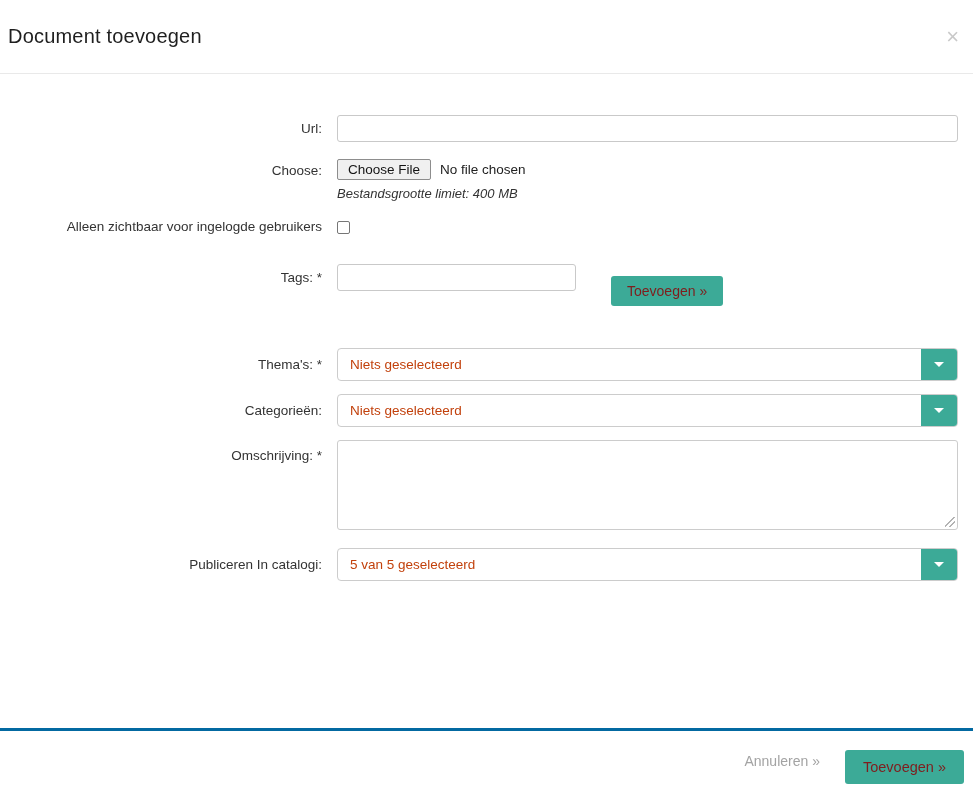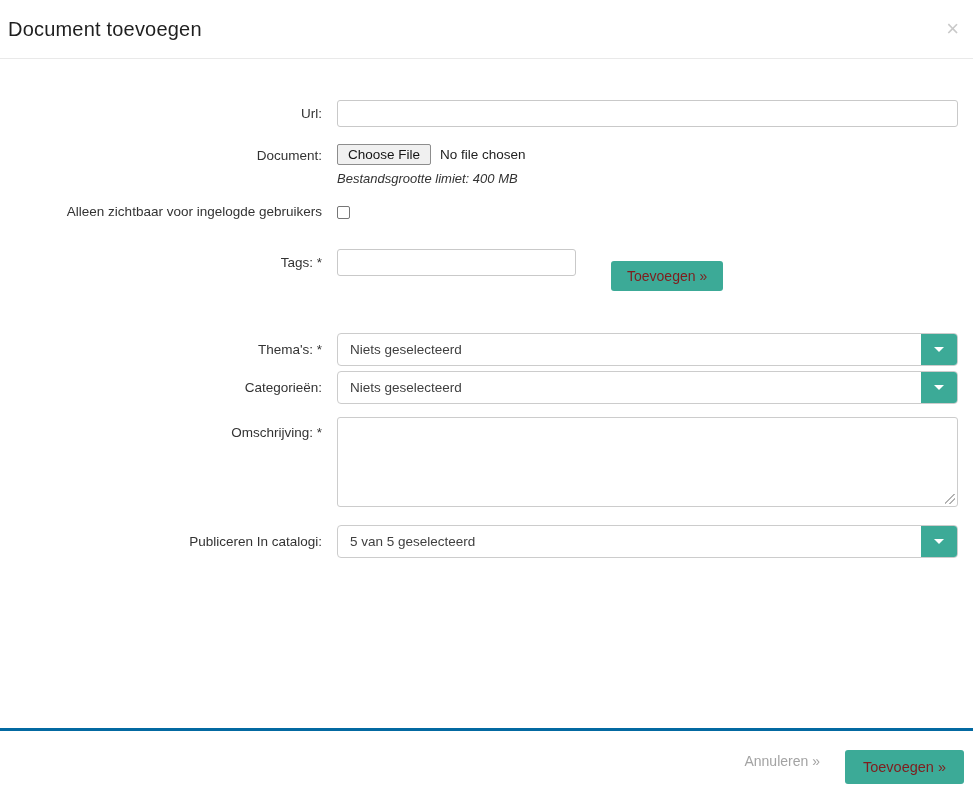--- a/index.html
+++ b/index.html
@@ -2,21 +2,21 @@
 <html style="--accent: #3caa97;"><head>
 <meta charset="utf-8">
 <style>
   :root { --accent:#3caa97; }
   * { margin:0; padding:0; box-sizing:border-box; }
   html,body { width:973px; height:790px; background:#fff;
     font-family:"Liberation Sans", sans-serif; color:#333; overflow:hidden; }
   .modal { width:973px; height:790px; display:flex; flex-direction:column; background:#fff; }
 
   
-  .modal-header { height:59px; border-bottom:1px solid #e9e9e9; display:flex;
+  .modal-header { height:74px; border-bottom:1px solid #e9e9e9; display:flex;
     align-items:center; justify-content:space-between; padding:0 14px 0 8px; flex:0 0 auto; }
   .modal-title { font-size:20px; color:#1f1f1f; letter-spacing:.2px; }
   .close-btn { color:#c9c9c9; font-size:22px; line-height:1; cursor:pointer; user-select:none; }
 
   
   .modal-body { flex:1 1 auto; padding-top:41px; overflow:hidden; }
   .form-row { display:flex; align-items:flex-start; }
   .label-col { width:337px; padding-right:15px; text-align:right;
     font-size:13.5px; color:#333; }
   .field-col { flex:1 1 auto; margin-right:15px; position:relative; }
@@ -45,42 +45,42 @@
   
   .tags-row .field-col { display:flex; align-items:flex-start; }
   .btn-teal { background:var(--accent); color:#7f1d1d; border:none; border-radius:3px;
     font-size:14px; padding:0 16px; height:30px; cursor:pointer; font-family:inherit;margin-top:12px; }
   .tags-add { margin-left:35px; }
 
   
   .dropdown { display:flex; align-items:center; justify-content:space-between;
     height:33px; border:1px solid #ccc; border-radius:4px; overflow:hidden;
     background:#fff; cursor:pointer; }
-  .dropdown-text { padding-left:12px; font-size:13.5px; color:#404040; }
+  .dropdown-text { padding-left:12px; font-size:13.5px; color:#c2410c; }
   .dropdown-btn { width:36px; height:100%; background:var(--accent); display:flex;
     align-items:center; justify-content:center; flex:0 0 auto; }
   .caret-down { width:0; height:0; border-left:5px solid transparent;
     border-right:5px solid transparent; border-top:5px solid #fff; }
 
   
   .textarea { width:100%; height:90px; border:1px solid #ccc; border-radius:3px;
     resize:none; font-family:inherit; font-size:13.5px; padding:6px 8px; color:#333;
     outline:none; display:block; }
   .resize-handle { position:absolute; right:3px; bottom:3px; width:10px; height:10px;
     background:
       linear-gradient(135deg, transparent 0 44%, #b3b3b3 44% 52%, transparent 52% 68%,
       #b3b3b3 68% 76%, transparent 76%); }
 
   
   .row-url { margin-bottom:17px; }
   .row-bestand { margin-bottom:18px; }
   .row-visibility { margin-bottom:26px; }
   .row-naam { margin-bottom:17px; }
   .row-tags { margin-bottom:42px; }
-  .row-themas { margin-bottom:5px; }
+  .row-themas { margin-bottom:13px; }
   .row-categorieen { margin-bottom:13px; }
   .row-omschrijving { margin-bottom:18px; }
 
   
   .modal-footer { height:62px; border-top:3px solid #0369a1; flex:0 0 auto;
     display:flex; align-items:center; justify-content:flex-end; padding-right:9px; }
   .cancel-link { color:#a3a3a3; font-size:14px; margin-right:25px; cursor:pointer; }
   .submit-btn { height:34px; padding:0 18px; font-size:14.5px; }
 </style>
 </head>
@@ -96,21 +96,21 @@
   <div class="modal-body">
 
     <div class="form-row row-url">
       <div class="label-col pt-input">Url:</div>
       <div class="field-col">
         <input class="text-input" type="text" value="" style="">
       </div>
     </div>
 
     <div class="form-row row-bestand">
-      <div class="label-col pt-file">Document:</div>
+      <div class="label-col pt-file">Choose:</div>
       <div class="field-col">
         <div class="file-widget">
           <button class="file-btn">Choose File</button>
           <span class="file-status">No file chosen</span>
         </div>
         <div class="file-note">Bestandsgrootte limiet: 400 MB</div>
       </div>
     </div>
 
     <div class="form-row row-visibility">

